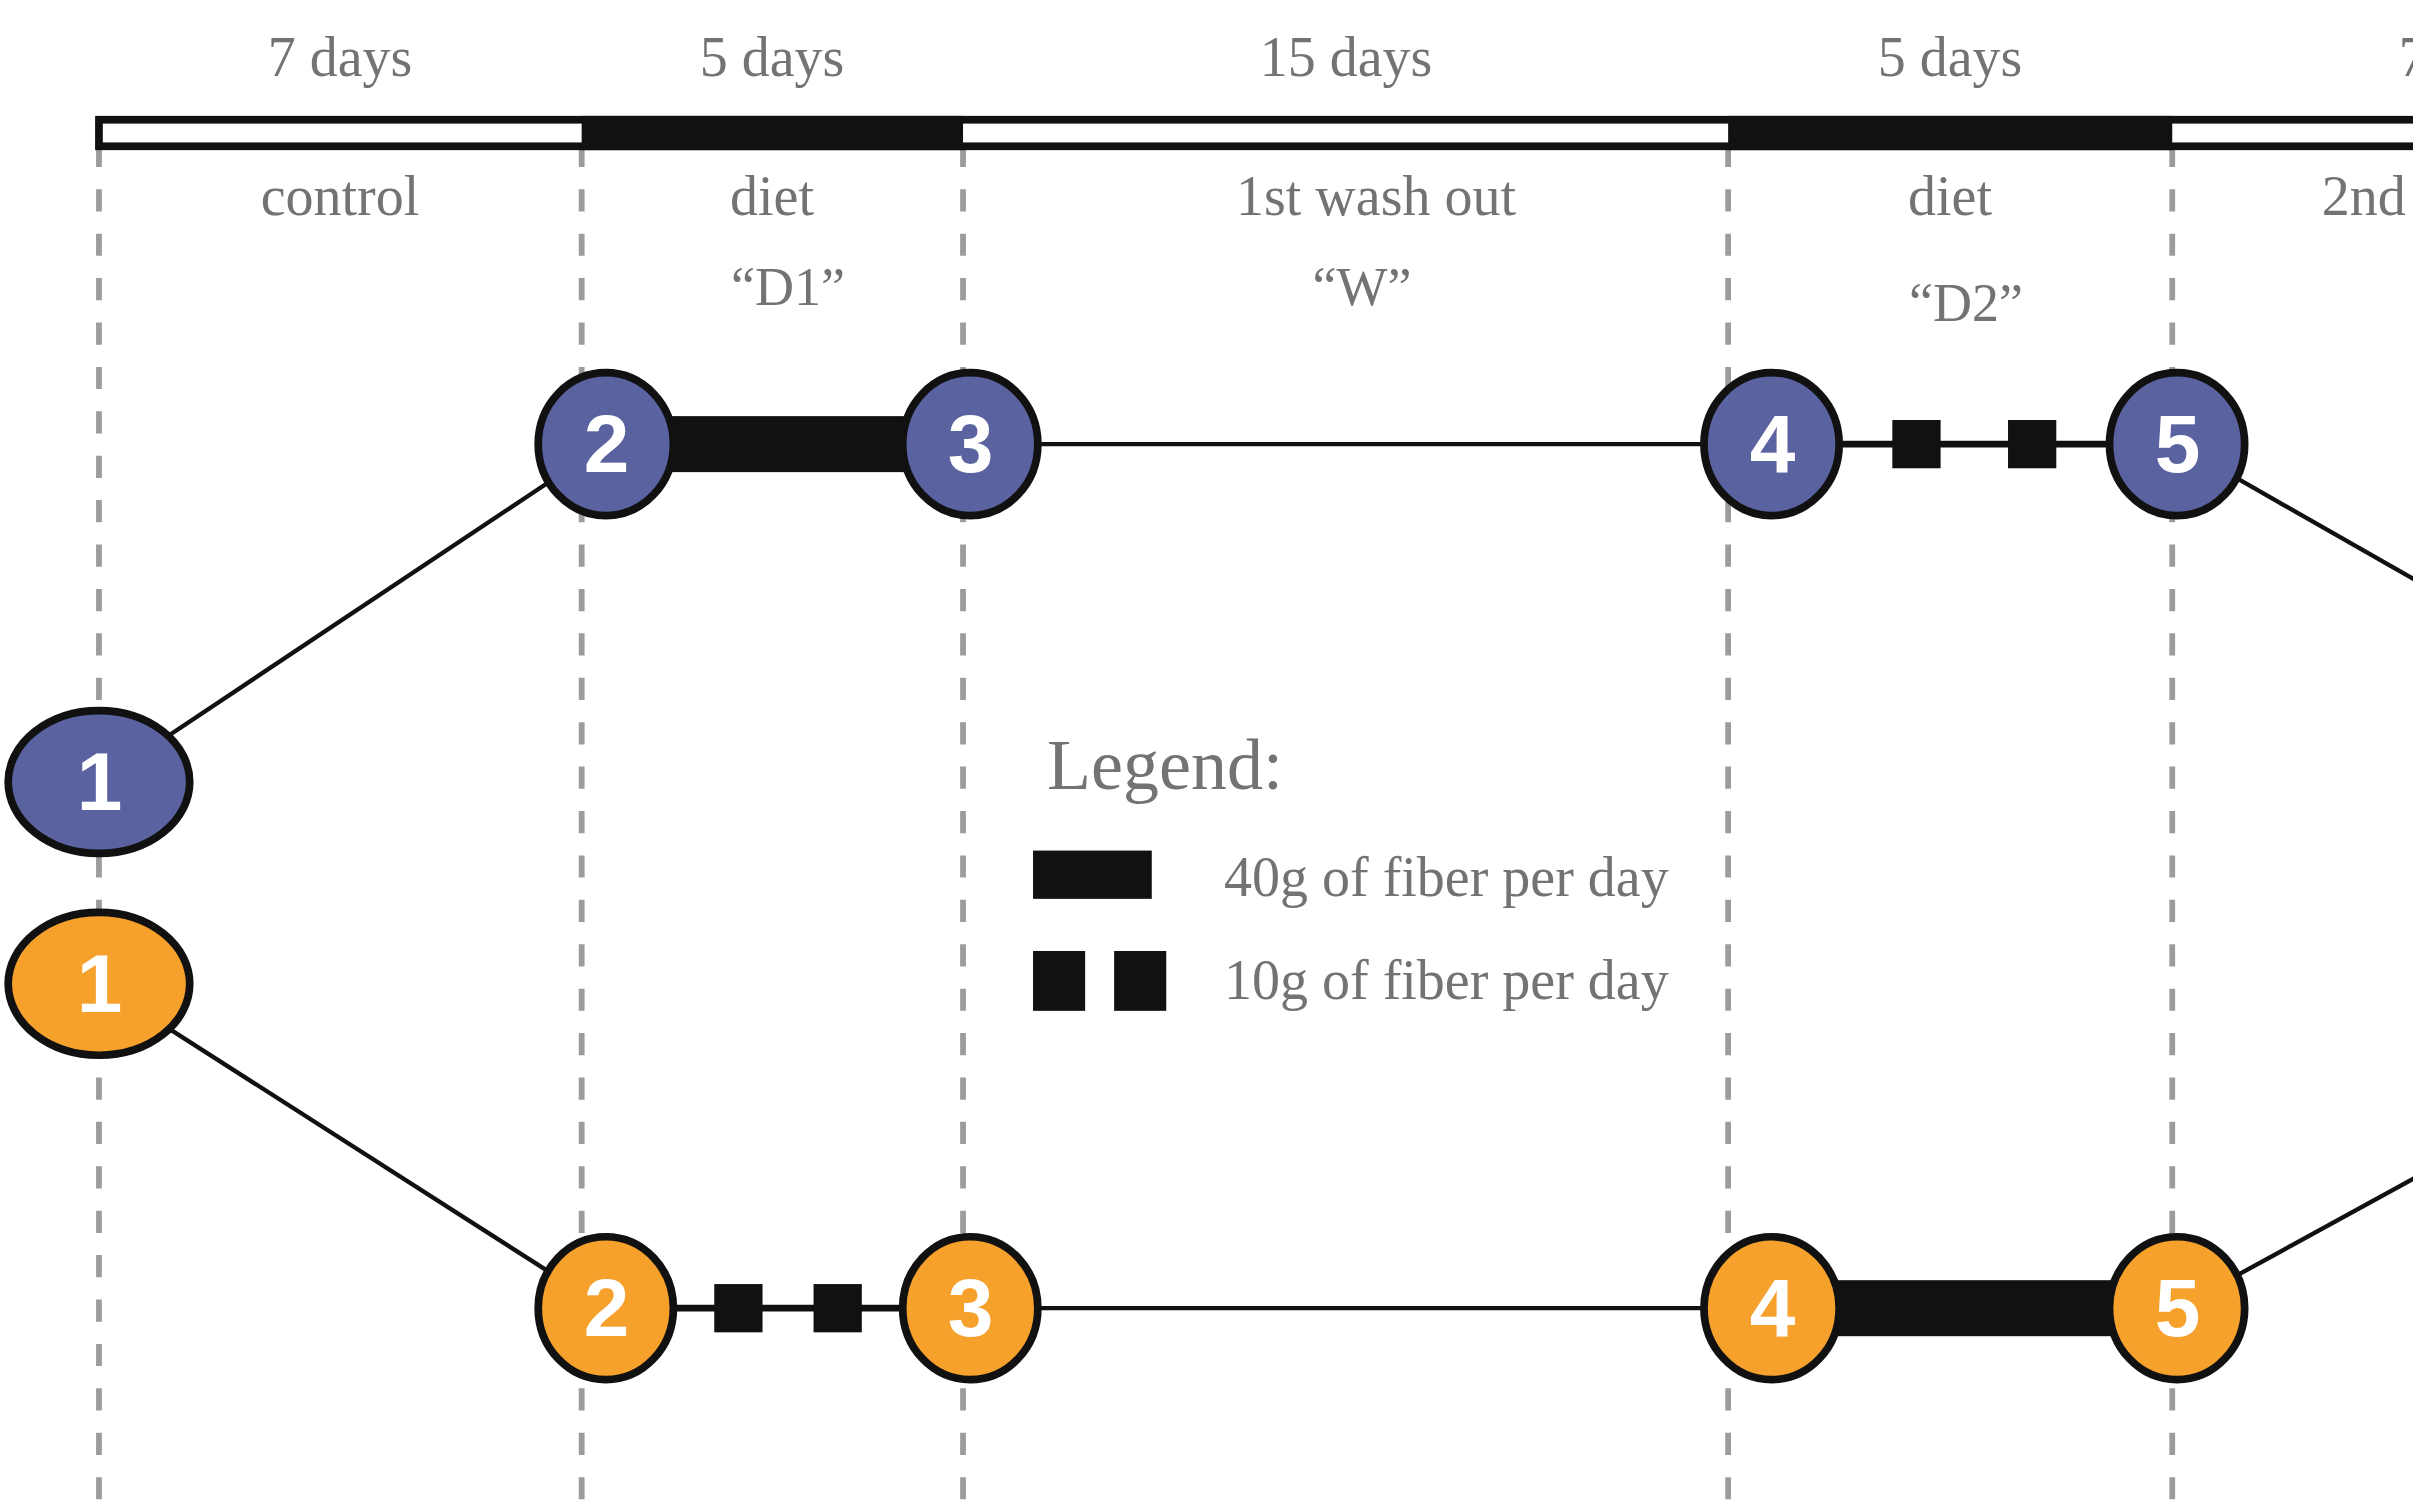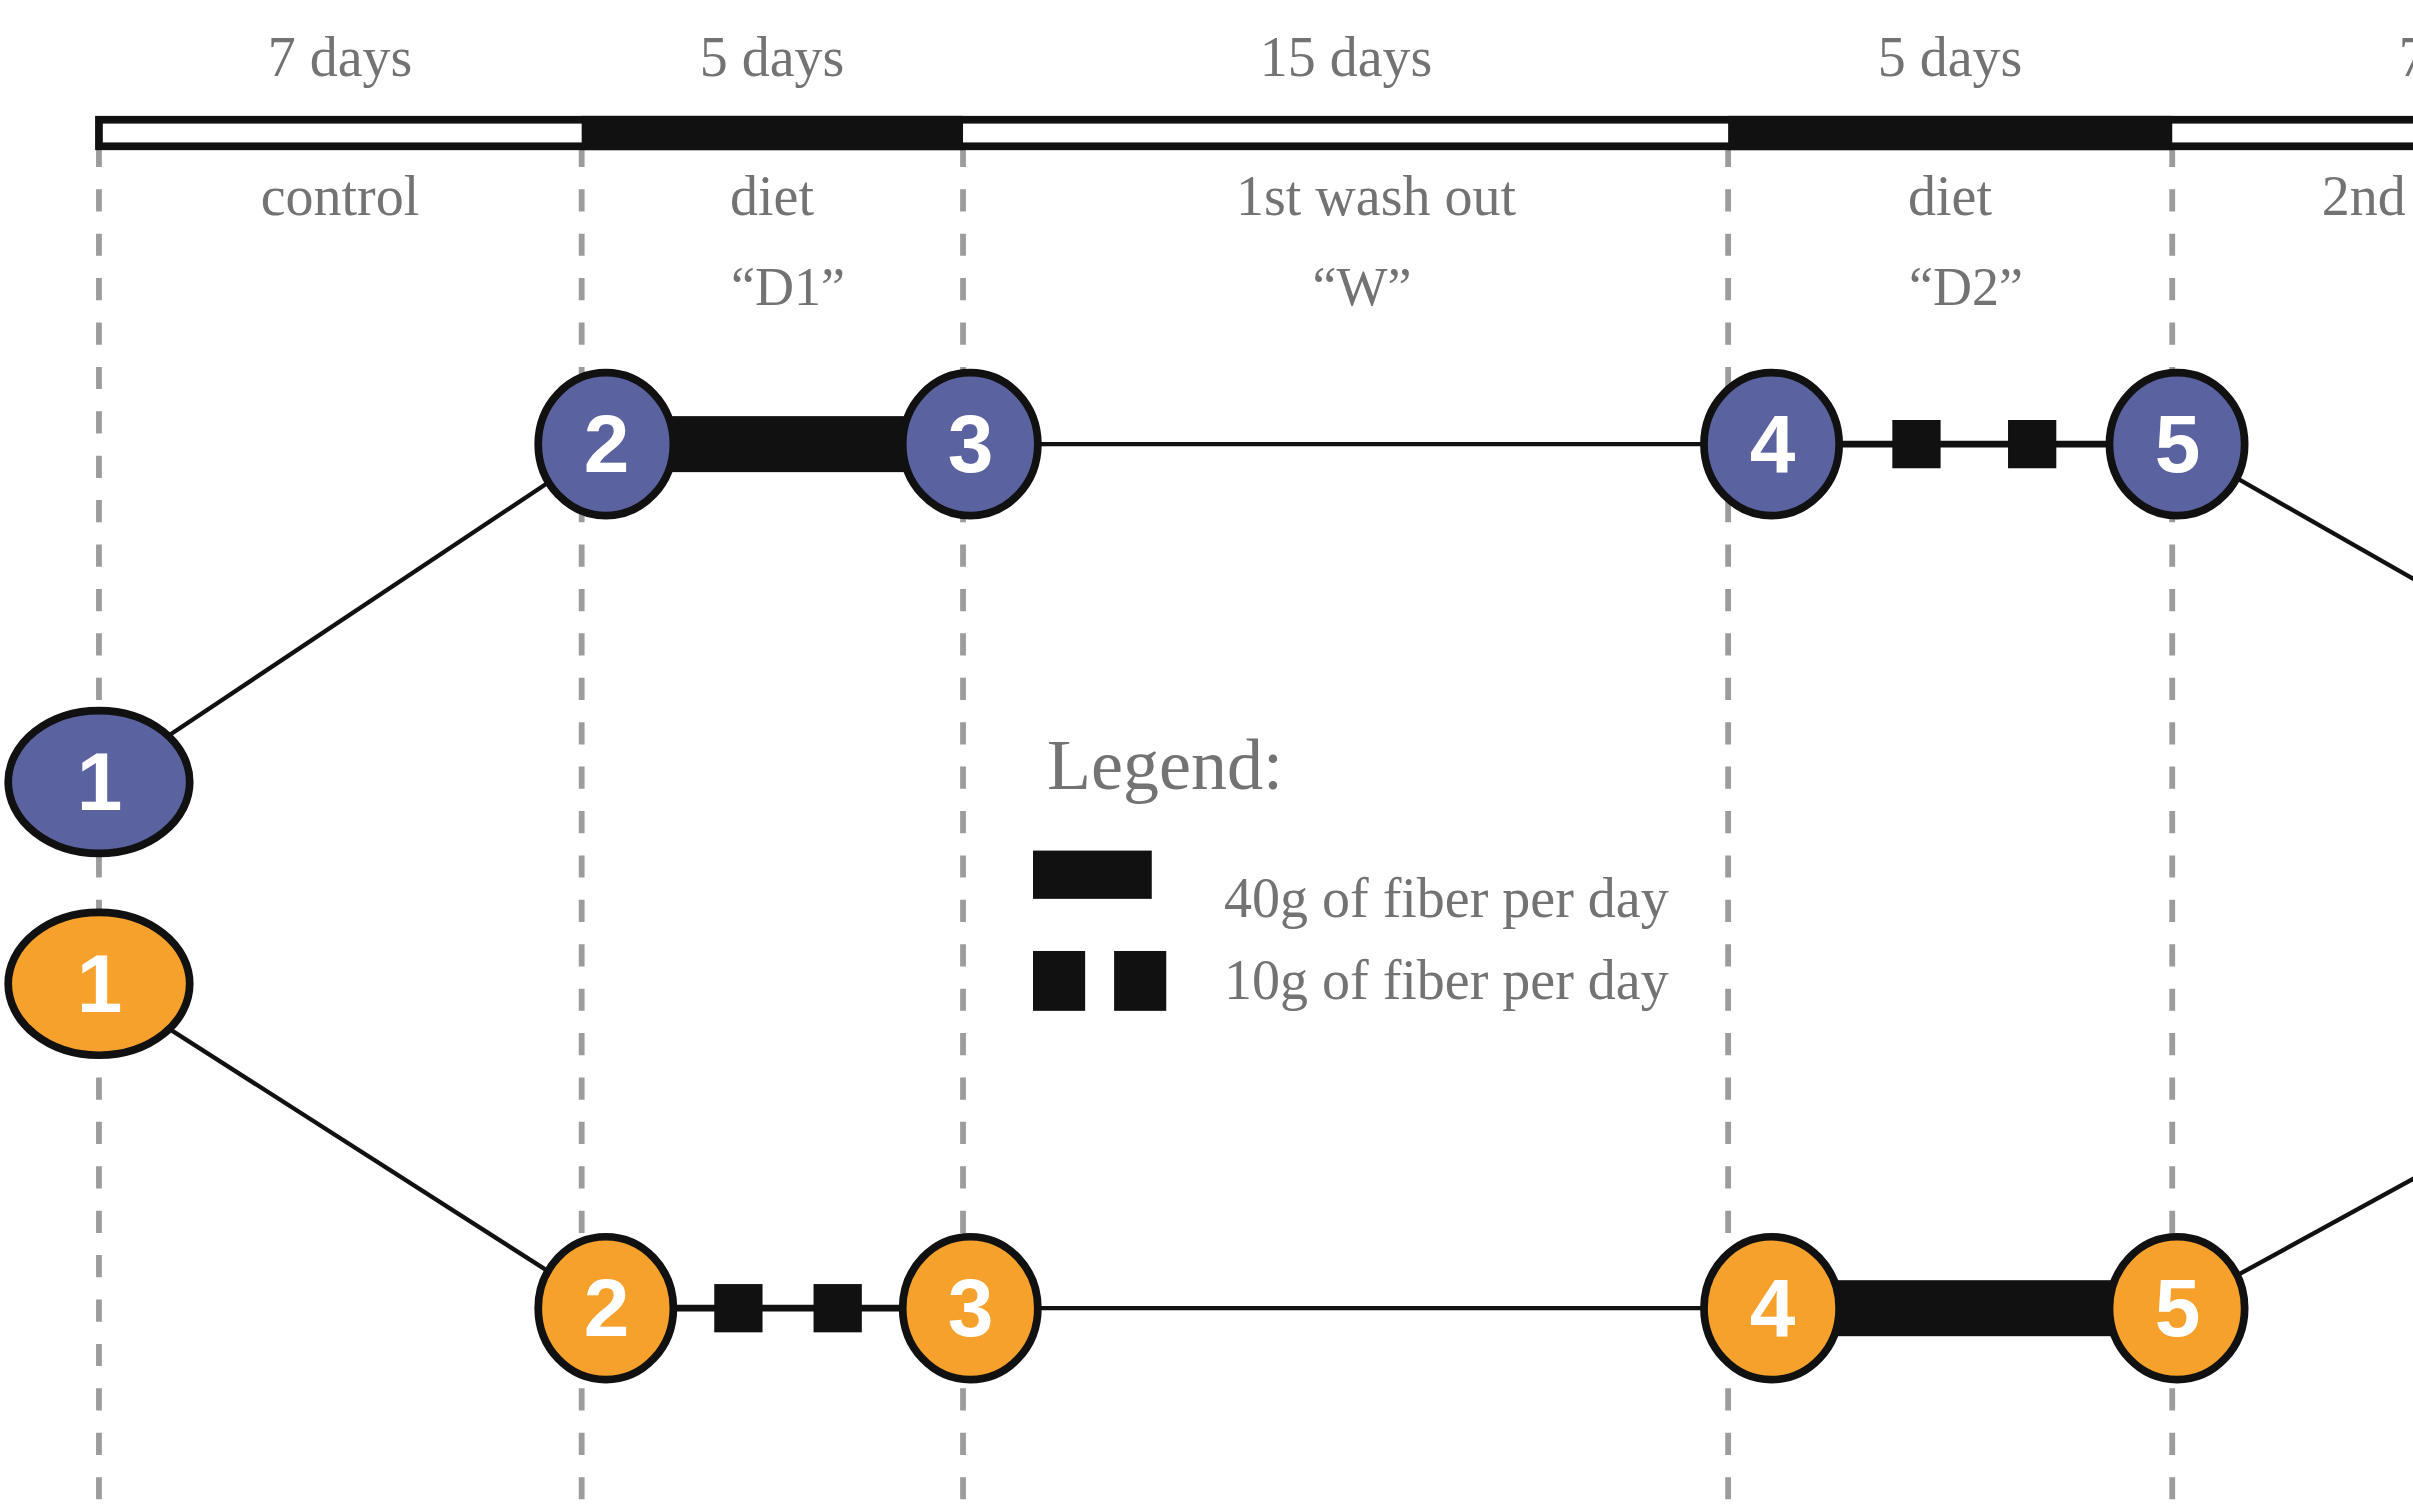--- a/index.html
+++ b/index.html
@@ -64,32 +64,32 @@
       <div class="txt days-label" style="left: 340px; top: 25px;">7 days</div>
       <div class="txt phase-label" style="left: 340px; top: 164px;">control</div>
       <div class="txt days-label" style="left: 772px; top: 25px;">5 days</div>
       <div class="txt phase-label" style="left: 772px; top: 164px;">diet</div>
       <div class="txt code-label" style="left: 772px; top: 256px;">“D1”</div>
       <div class="txt days-label" style="left: 1346px; top: 25px;">15 days</div>
       <div class="txt phase-label" style="left: 1376px; top: 164px;">1st wash out</div>
       <div class="txt code-label" style="left: 1346px; top: 256px;">“W”</div>
       <div class="txt days-label" style="left: 1950px; top: 25px;">5 days</div>
       <div class="txt phase-label" style="left: 1950px; top: 164px;">diet</div>
-      <div class="txt code-label" style="left: 1950px; top: 256px;">“D2”</div>
+      <div class="txt code-label" style="left: 1950px; top: 272px;">“D2”</div>
       <div class="txt days-label" style="left: 2471px; top: 25px;">7 days</div>
       <div class="txt phase-label" style="left: 2471px; top: 164px;">2nd wash out</div>
       <div class="nodenum" style="left: 99px; top: 782px;">1</div>
       <div class="nodenum" style="left: 606px; top: 444px;">2</div>
       <div class="nodenum" style="left: 970px; top: 444px;">3</div>
       <div class="nodenum" style="left: 1772px; top: 444px;">4</div>
       <div class="nodenum" style="left: 2177px; top: 444px;">5</div>
       <div class="nodenum" style="left: 99px; top: 984px;">1</div>
       <div class="nodenum" style="left: 606px; top: 1308px;">2</div>
       <div class="nodenum" style="left: 970px; top: 1308px;">3</div>
       <div class="nodenum" style="left: 1772px; top: 1308px;">4</div>
       <div class="nodenum" style="left: 2177px; top: 1308px;">5</div>
       <div class="txt legend-title" style="left: 1047px; top: 724px; transform: none;">Legend:</div>
-      <div class="txt legend-text" style="left: 1224px; top: 866px; transform: none;">40g of fiber per day</div>
+      <div class="txt legend-text" style="left: 1224px; top: 845px; transform: none;">40g of fiber per day</div>
       <div class="txt legend-text" style="left: 1224px; top: 948px; transform: none;">10g of fiber per day</div>
     </div>
 
 </div>
 
 
 </body></html>

